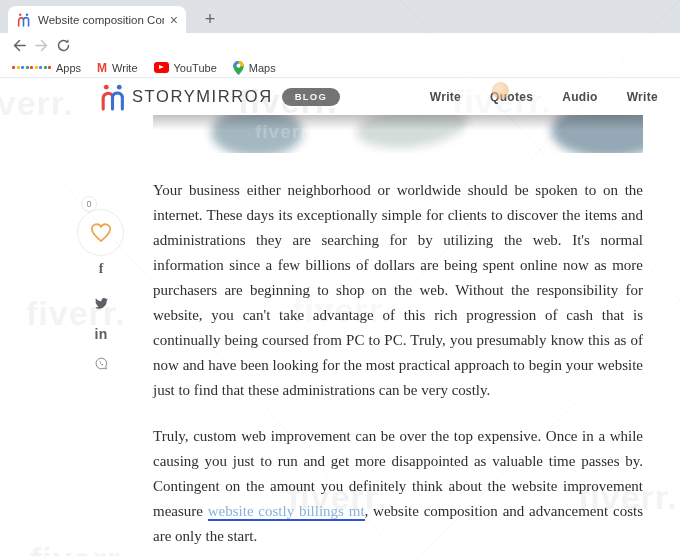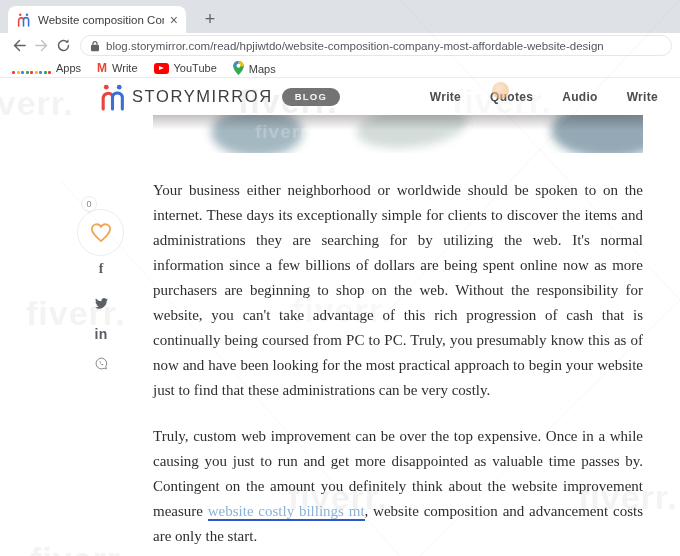--- a/index.html
+++ b/index.html
@@ -18,21 +18,21 @@
           font-size:18px;text-align:center;line-height:25px;}
 
   .toolbar{height:25px;background:#fff;display:flex;align-items:center;padding:0 8px;}
   .navbtn{width:22px;height:22px;display:flex;align-items:center;justify-content:center;flex:none;}
   .omnibox{flex:1;height:21px;border:1px solid #e3e6ea;border-radius:11px;margin-left:6px;
            display:flex;align-items:center;padding:0 9px;overflow:hidden;background:#fff;}
   .url{font-size:11.5px;color:#55585e;white-space:nowrap;margin-left:6px;}
 
   .bookmarks{height:20px;background:#fff;display:flex;align-items:center;padding:0 12px;
              border-bottom:1px solid #e9ebee;}
-  .bm{display:flex;align-items:flex-end;margin-right:16px;font-size:11px;color:#3c4043;}
+  .bm{display:flex;align-items:center;margin-right:16px;font-size:11px;color:#3c4043;}
   .bm .bicon{margin-right:5px;display:flex;align-items:center;}
   .appsgrid{display:grid;grid-template-columns:repeat(3,3px);grid-gap:1.5px;}
   .appsgrid i{width:3px;height:3px;border-radius:1px;display:block;}
   .gmail-m{color:#ea4335;font-weight:bold;font-size:12px;line-height:12px;}
   .yt{width:15px;height:11px;background:#f00;border-radius:3px;position:relative;}
   .yt::after{content:"";position:absolute;left:5.5px;top:3px;border-left:5px solid #fff;
              border-top:2.8px solid transparent;border-bottom:2.8px solid transparent;}
 
   
   .siteheader{height:37px;background:#fff;display:flex;align-items:center;
@@ -115,27 +115,20 @@
       <svg width="17" height="17" viewBox="0 0 24 24">
           <path d="M4 12 H18 M12 5 L19 12 L12 19" stroke="#c0c4c9" stroke-width="2" fill="none" stroke-linecap="round"></path>
         </svg>
     </span>
     <span class="navbtn">
       <svg width="15" height="15" viewBox="0 0 24 24">
           <path d="M20 12 a8 8 0 1 1 -2.3 -5.6" stroke="#5f6368" stroke-width="2.4" fill="none" stroke-linecap="round"></path>
           <path d="M20 2 v5 h-5 z" fill="#5f6368"></path>
         </svg>
     </span>
-    <div class="omnibox">
-      <svg width="10" height="12" viewBox="0 0 12 15">
-        <rect x="1" y="6" width="10" height="8" rx="1.5" fill="#5f6368"></rect>
-        <path d="M3.5 6 V4.5 a2.5 2.5 0 0 1 5 0 V6" stroke="#5f6368" stroke-width="1.6" fill="none"></path>
-      </svg>
-      <span class="url">blog.storymirror.com/read/hpjiwtdo/website-composition-company-most-affordable-website-design</span>
-    </div>
   </div>
 
   <div class="bookmarks">
     <span class="bm">
       <span class="bicon appsgrid">
         <i style="background:#ea4335"></i>
           <i style="background:#fbbc05"></i>
           <i style="background:#4285f4"></i>
         <i style="background:#34a853"></i>
           <i style="background:#ea4335"></i>

